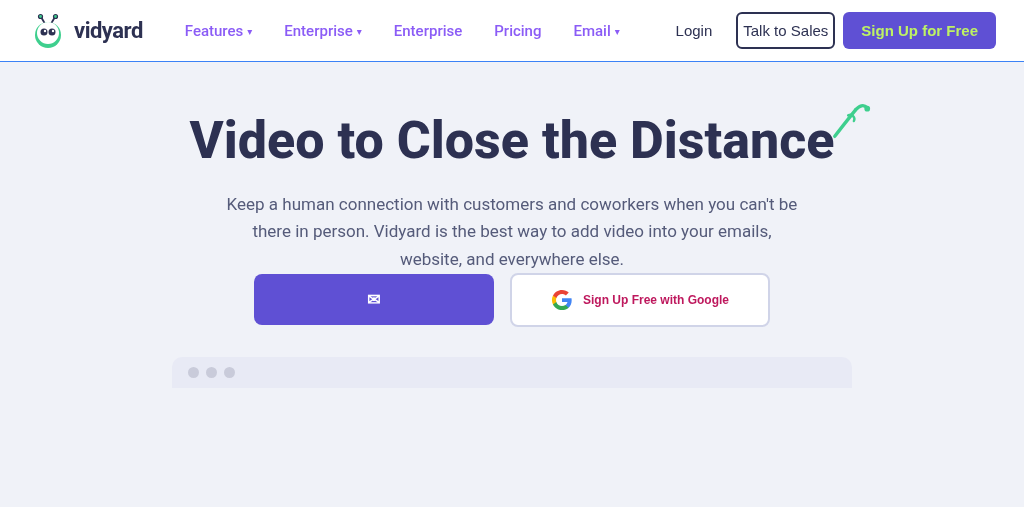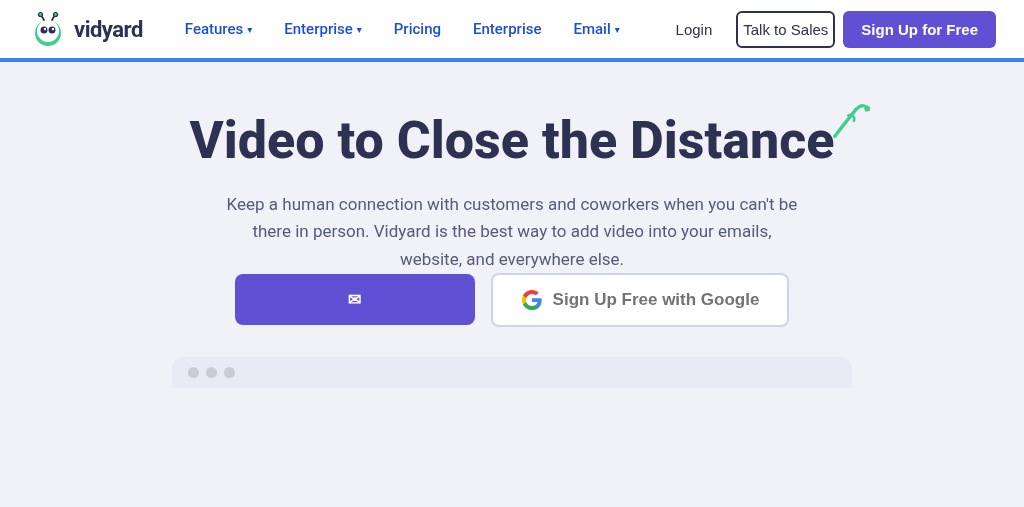--- a/index.html
+++ b/index.html
@@ -10,21 +10,21 @@
       overflow-x: hidden;
     }
 
     
     nav {
       background: #fff;
       display: flex;
       align-items: center;
       padding: 0 28px;
       height: 62px;
-      border-bottom: 4px solid #3b82f6;
+      border-bottom: 1px solid #3b82f6;
       position: relative;
       z-index: 10;
     }
     .nav-logo {
       display: flex;
       align-items: center;
       gap: 6px;
       margin-right: 28px;
       text-decoration: none;
     }
@@ -43,21 +43,21 @@
       align-items: center;
       gap: 4px;
       flex: 1;
     }
     .nav-link {
       display: flex;
       align-items: center;
       gap: 4px;
       padding: 8px 14px;
       font-size: 15px;
-      color: #1d4ed8;
+      color: #8b5cf6;
       font-weight: 500;
       cursor: pointer;
       border-radius: 6px;
       text-decoration: none;
       white-space: nowrap;
     }
     .nav-link .chevron {
       font-size: 10px;
       margin-top: 1px;
     }
@@ -84,21 +84,21 @@
       color: #2d3152;
       background: transparent;
       border: 2px solid #2d3152;
       cursor: pointer;
       border-radius: 6px;
     }
     .btn-signup-nav {
       padding: 10px 18px;
       font-size: 15px;
       font-weight: 600;
-      color: #ffffff;
+      color: #bef264;
       background: #5f50d4;
       border: none;
       cursor: pointer;
       border-radius: 6px;
     }
 
     
     .hero {
       display: flex;
       flex-direction: column;
@@ -149,23 +149,23 @@
       cursor: pointer;
       border-radius: 8px;
       min-width: 240px;
       justify-content: center;
     }
     .btn-google {
       display: flex;
       align-items: center;
       gap: 10px;
       padding: 14px 28px;
-      font-size: 17px;
+      font-size: 12px;
       font-weight: 600;
-      color: #737373;
+      color: #be185d;
       background: #fff;
       border: 2px solid #d0d4e8;
       cursor: pointer;
       border-radius: 8px;
       min-width: 260px;
       justify-content: center;
     }
 
     
     .browser-bar {
@@ -223,24 +223,24 @@
   <div class="nav-links">
     <a class="nav-link" href="#">
       <span>Features</span>
       <span class="chevron">▾</span>
     </a>
     <a class="nav-link" href="#">
       <span>Enterprise</span>
       <span class="chevron">▾</span>
     </a>
     <a class="nav-link" href="#">
+      <span>Enterprise</span>
+    </a>
+    <a class="nav-link" href="#">
       <span>Pricing</span>
-    </a>
-    <a class="nav-link" href="#">
-      <span>Enterprise</span>
     </a>
     <a class="nav-link" href="#">
       <span>Email</span>
       <span class="chevron">▾</span>
     </a>
   </div>
 
   <div class="nav-actions">
     <button class="btn-login">Login</button>
     <button class="btn-talk">Talk to Sales</button>

